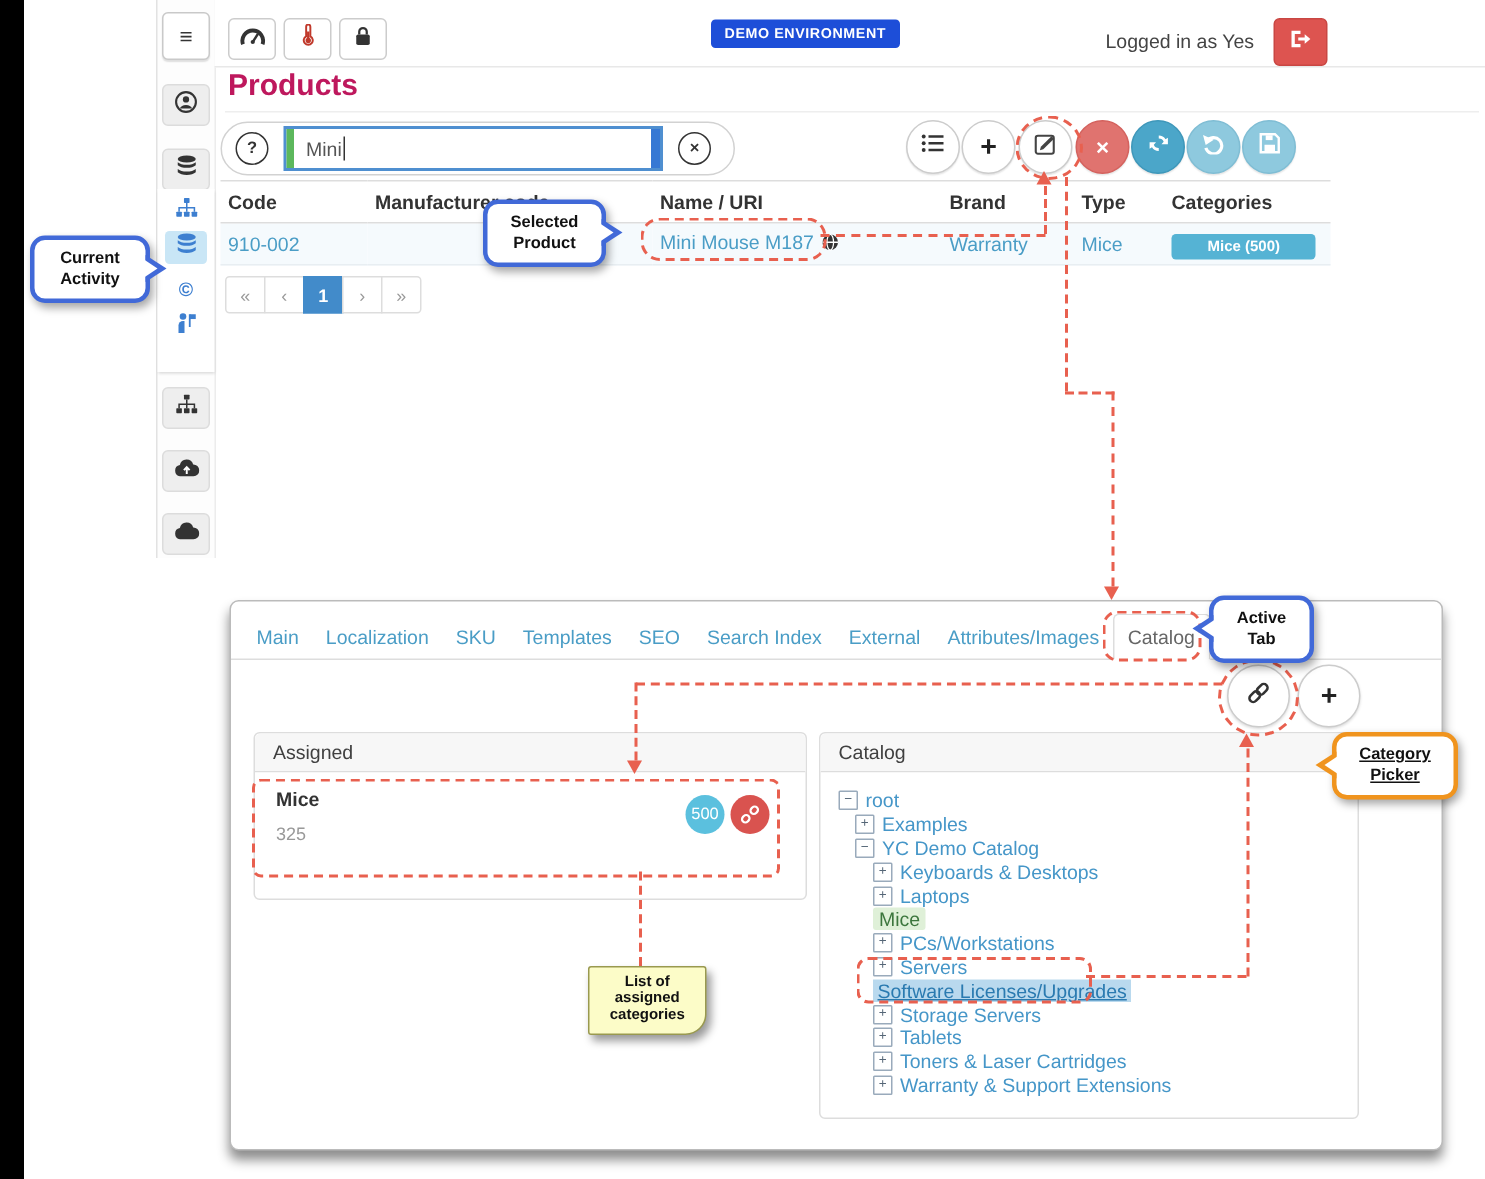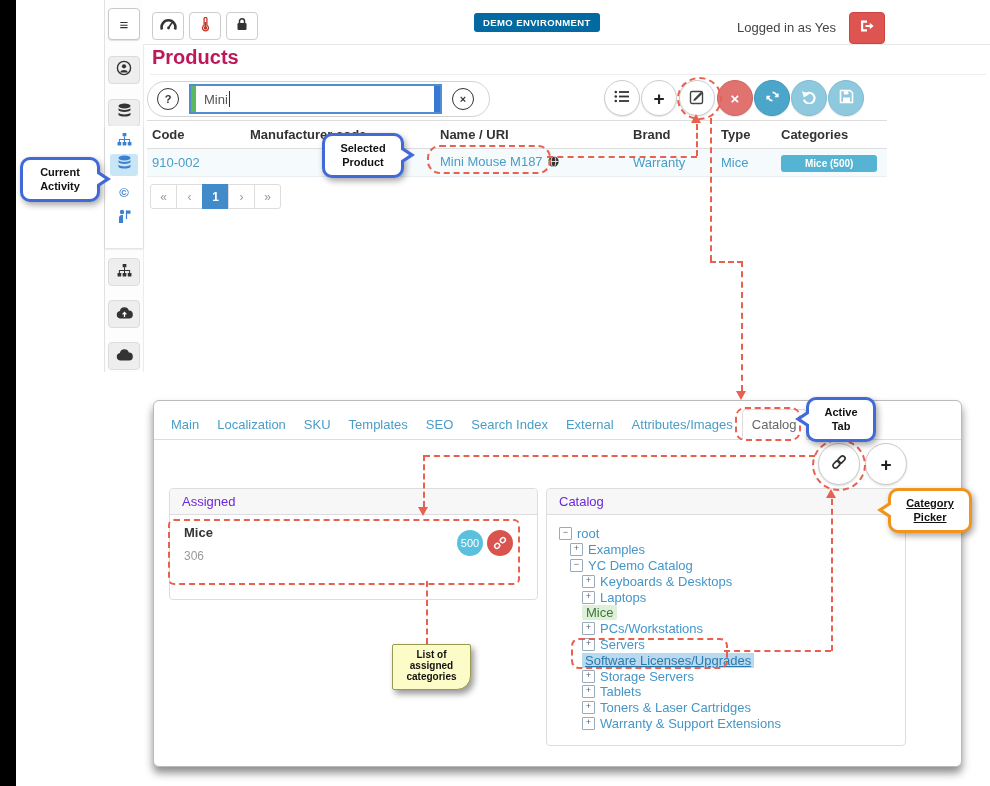--- a/index.html
+++ b/index.html
@@ -19,21 +19,21 @@
   .submenu{position:absolute;left:0;top:126px;width:38px;height:122px;background:#fff;
            box-shadow:0 1px 2px rgba(0,0,0,.15);}
   .sub-ic{position:absolute;left:0;width:38px;height:20px;display:flex;align-items:center;justify-content:center;cursor:pointer;}
   .sub-ic.hl{left:5px;width:28px;height:22px;background:#c9e6f6;border-radius:3px;}
   .blue-c{color:#3d7fd0;font-size:13px;font-weight:bold;}
 
   
   .topbar{position:absolute;left:143px;top:0;width:847px;height:44px;border-bottom:1px solid #e8e8e8;background:#fff;}
   .tb-btn{position:absolute;top:12px;width:30px;height:26px;border:1px solid #ccc;background:#fff;
           border-radius:4px;display:flex;align-items:center;justify-content:center;cursor:pointer;}
-  .demo-badge{position:absolute;left:331px;top:13px;background:#0369a1;color:#fff;font-size:9.5px;
+  .demo-badge{position:absolute;left:331px;top:13px;background:#1d4ed8;color:#fff;font-size:9.5px;
               font-weight:bold;letter-spacing:.4px;padding:4px 9px;border-radius:3px;}
   .logged{position:absolute;left:594px;top:20px;font-size:13px;color:#444;}
   .logout-btn{position:absolute;left:706px;top:12px;width:34px;height:30px;background:#dd5450;
               border:1px solid #c94743;border-radius:4px;display:flex;align-items:center;justify-content:center;cursor:pointer;}
 
   .page-title{position:absolute;left:152px;top:46px;font-size:20px;font-weight:bold;color:#be185d;}
   .title-rule{position:absolute;left:150px;top:74px;width:836px;border-top:1px solid #eee;}
 
   
   .search-pill{position:absolute;left:147px;top:81px;width:343px;height:36px;border:1px solid #d2d2d2;
@@ -78,21 +78,21 @@
   .tabbar{position:absolute;left:0;top:8px;width:100%;height:31px;border-bottom:1px solid #ddd;
           display:flex;align-items:flex-end;padding-left:8px;box-sizing:border-box;}
   .tab{font-size:13px;color:#4a9dc6;padding:7px 9px;cursor:pointer;white-space:nowrap;}
   .tab.active{color:#666;background:#fff;border:1px solid #ddd;border-bottom:1px solid #fff;
               border-radius:4px 4px 0 0;margin-bottom:-1px;}
   .round-btn{position:absolute;width:40px;height:40px;border-radius:50%;border:1px solid #ccc;background:#fff;
              display:flex;align-items:center;justify-content:center;cursor:pointer;box-shadow:0 1px 2px rgba(0,0,0,.15);}
 
   .panel{position:absolute;border:1px solid #ddd;border-radius:4px;background:#fff;}
   .panel-h{height:25px;background:#f7f7f7;border-bottom:1px solid #ddd;border-radius:4px 4px 0 0;
-           display:flex;align-items:center;padding-left:12px;font-size:13px;color:#6d28d9;}
+           display:flex;align-items:center;padding-left:12px;font-size:13px;color:#404040;}
   .as-name{position:absolute;left:14px;top:36px;font-size:13px;font-weight:bold;color:#333;}
   .as-id{position:absolute;left:14px;top:60px;font-size:12px;color:#999;}
   .mini-badge{position:absolute;width:26px;height:26px;border-radius:50%;display:flex;align-items:center;
               justify-content:center;font-size:11px;color:#fff;}
   .mini-badge.cnt{background:#5bc0de;}
   .mini-badge.unl{background:#d9534f;cursor:pointer;}
 
   
   .tree{position:absolute;left:0;top:25px;right:0;bottom:0;padding:12px 0 0 12px;box-sizing:border-box;}
   .trow{display:flex;align-items:center;height:15.8px;}
@@ -372,21 +372,21 @@
           </g>
         </svg></span>
   </div>
   <div class="round-btn" style="left:711px;top:42px;">
     <span class="plus-g">+</span>
   </div>
 
   <div class="panel" style="left:15px;top:87px;width:367px;height:110px;">
     <div class="panel-h">Assigned</div>
     <span class="as-name">Mice</span>
-    <span class="as-id">306</span>
+    <span class="as-id">325</span>
     <span class="mini-badge cnt" style="left:287px;top:41px;">500</span>
     <span class="mini-badge unl" style="left:317px;top:41px;">
         <svg width="14" height="14" viewBox="0 0 14 14">
           <g transform="rotate(-45 7 7)" fill="none" stroke="#fff" stroke-width="1.5">
             <rect x="0.4" y="4.8" width="5.2" height="4.4" rx="2.2"></rect>
             <rect x="8.4" y="4.8" width="5.2" height="4.4" rx="2.2"></rect>
           </g>
         </svg>
       </span>
   </div>

